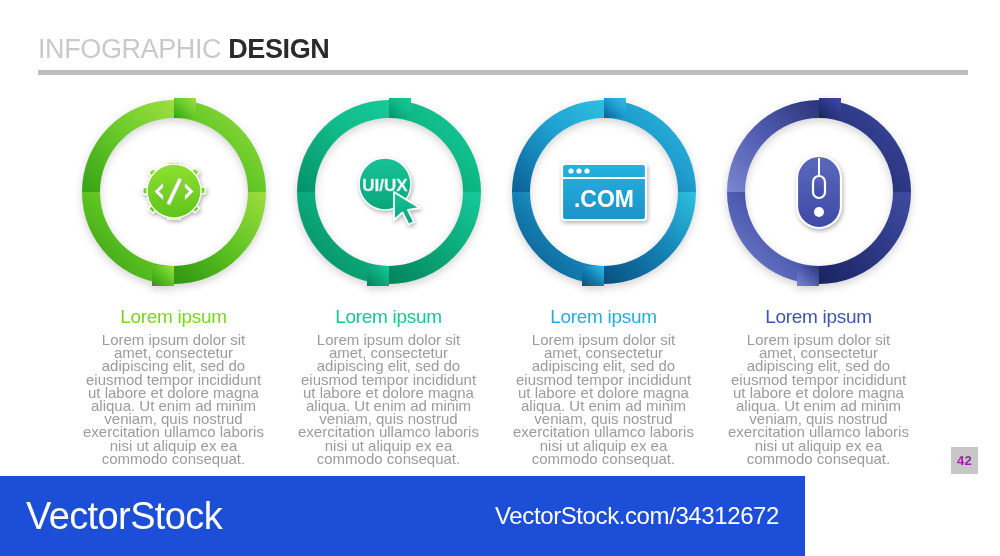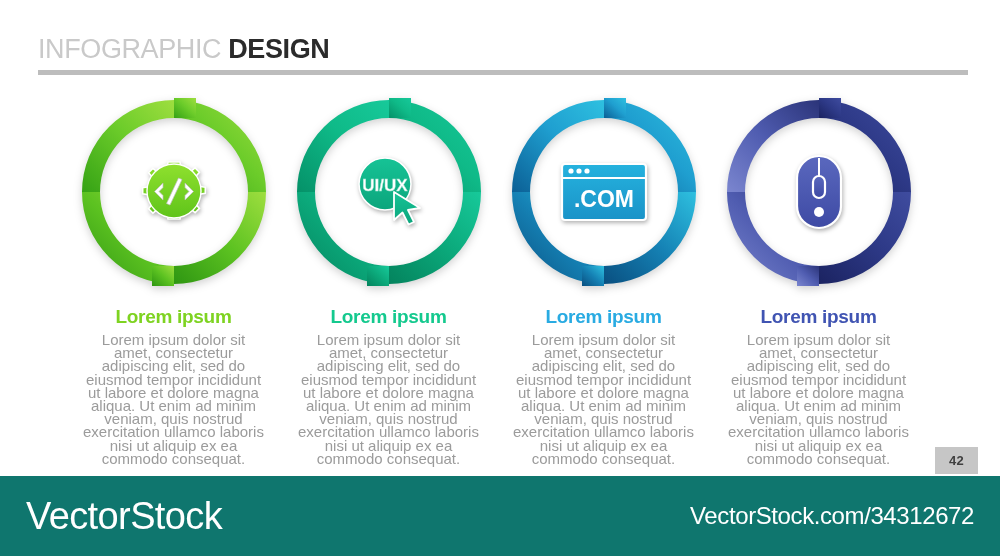--- a/index.html
+++ b/index.html
@@ -91,60 +91,60 @@
   }
   .icon-svg {
     display: block;
     filter: drop-shadow(1px 2px 2px rgba(0,0,0,0.30));
   }
 
   .card-heading {
     margin-top: 14px;
     text-align: center;
     font-size: 19px;
-    font-weight: bold;
+    font-weight: normal;
     letter-spacing: -0.3px;
     line-height: 22px;
   }
   .card-body {
     margin: 5px auto 0 auto;
     width: 184px;
     text-align: center;
     font-size: 15px;
     line-height: 13.2px;
     color: #9b9b9b;
     font-weight: normal;
   }
 
   
   #badge-42 {
     position: absolute;
     right: 22px;
     bottom: 82px;
-    width: 43px;
+    width: 27px;
     height: 27px;
     background: #c6c6c6;
-    color: #404040;
+    color: #a21caf;
     font-size: 13px;
     font-weight: bold;
     display: flex;
     align-items: center;
     justify-content: center;
     letter-spacing: 0.2px;
     margin-left: 44px;
   }
 
   
   #footer {
     position: absolute;
     left: 0;
     bottom: 0;
-    width: 1000px;
+    width: 805px;
     height: 80px;
-    background: #0f766e;
+    background: #1d4ed8;
   }
   #footer-brand {
     position: absolute;
     left: 26px;
     top: 50%;
     transform: translateY(-50%);
     color: #ffffff;
     font-size: 38px;
     letter-spacing: -0.6px;
     font-weight: normal;

